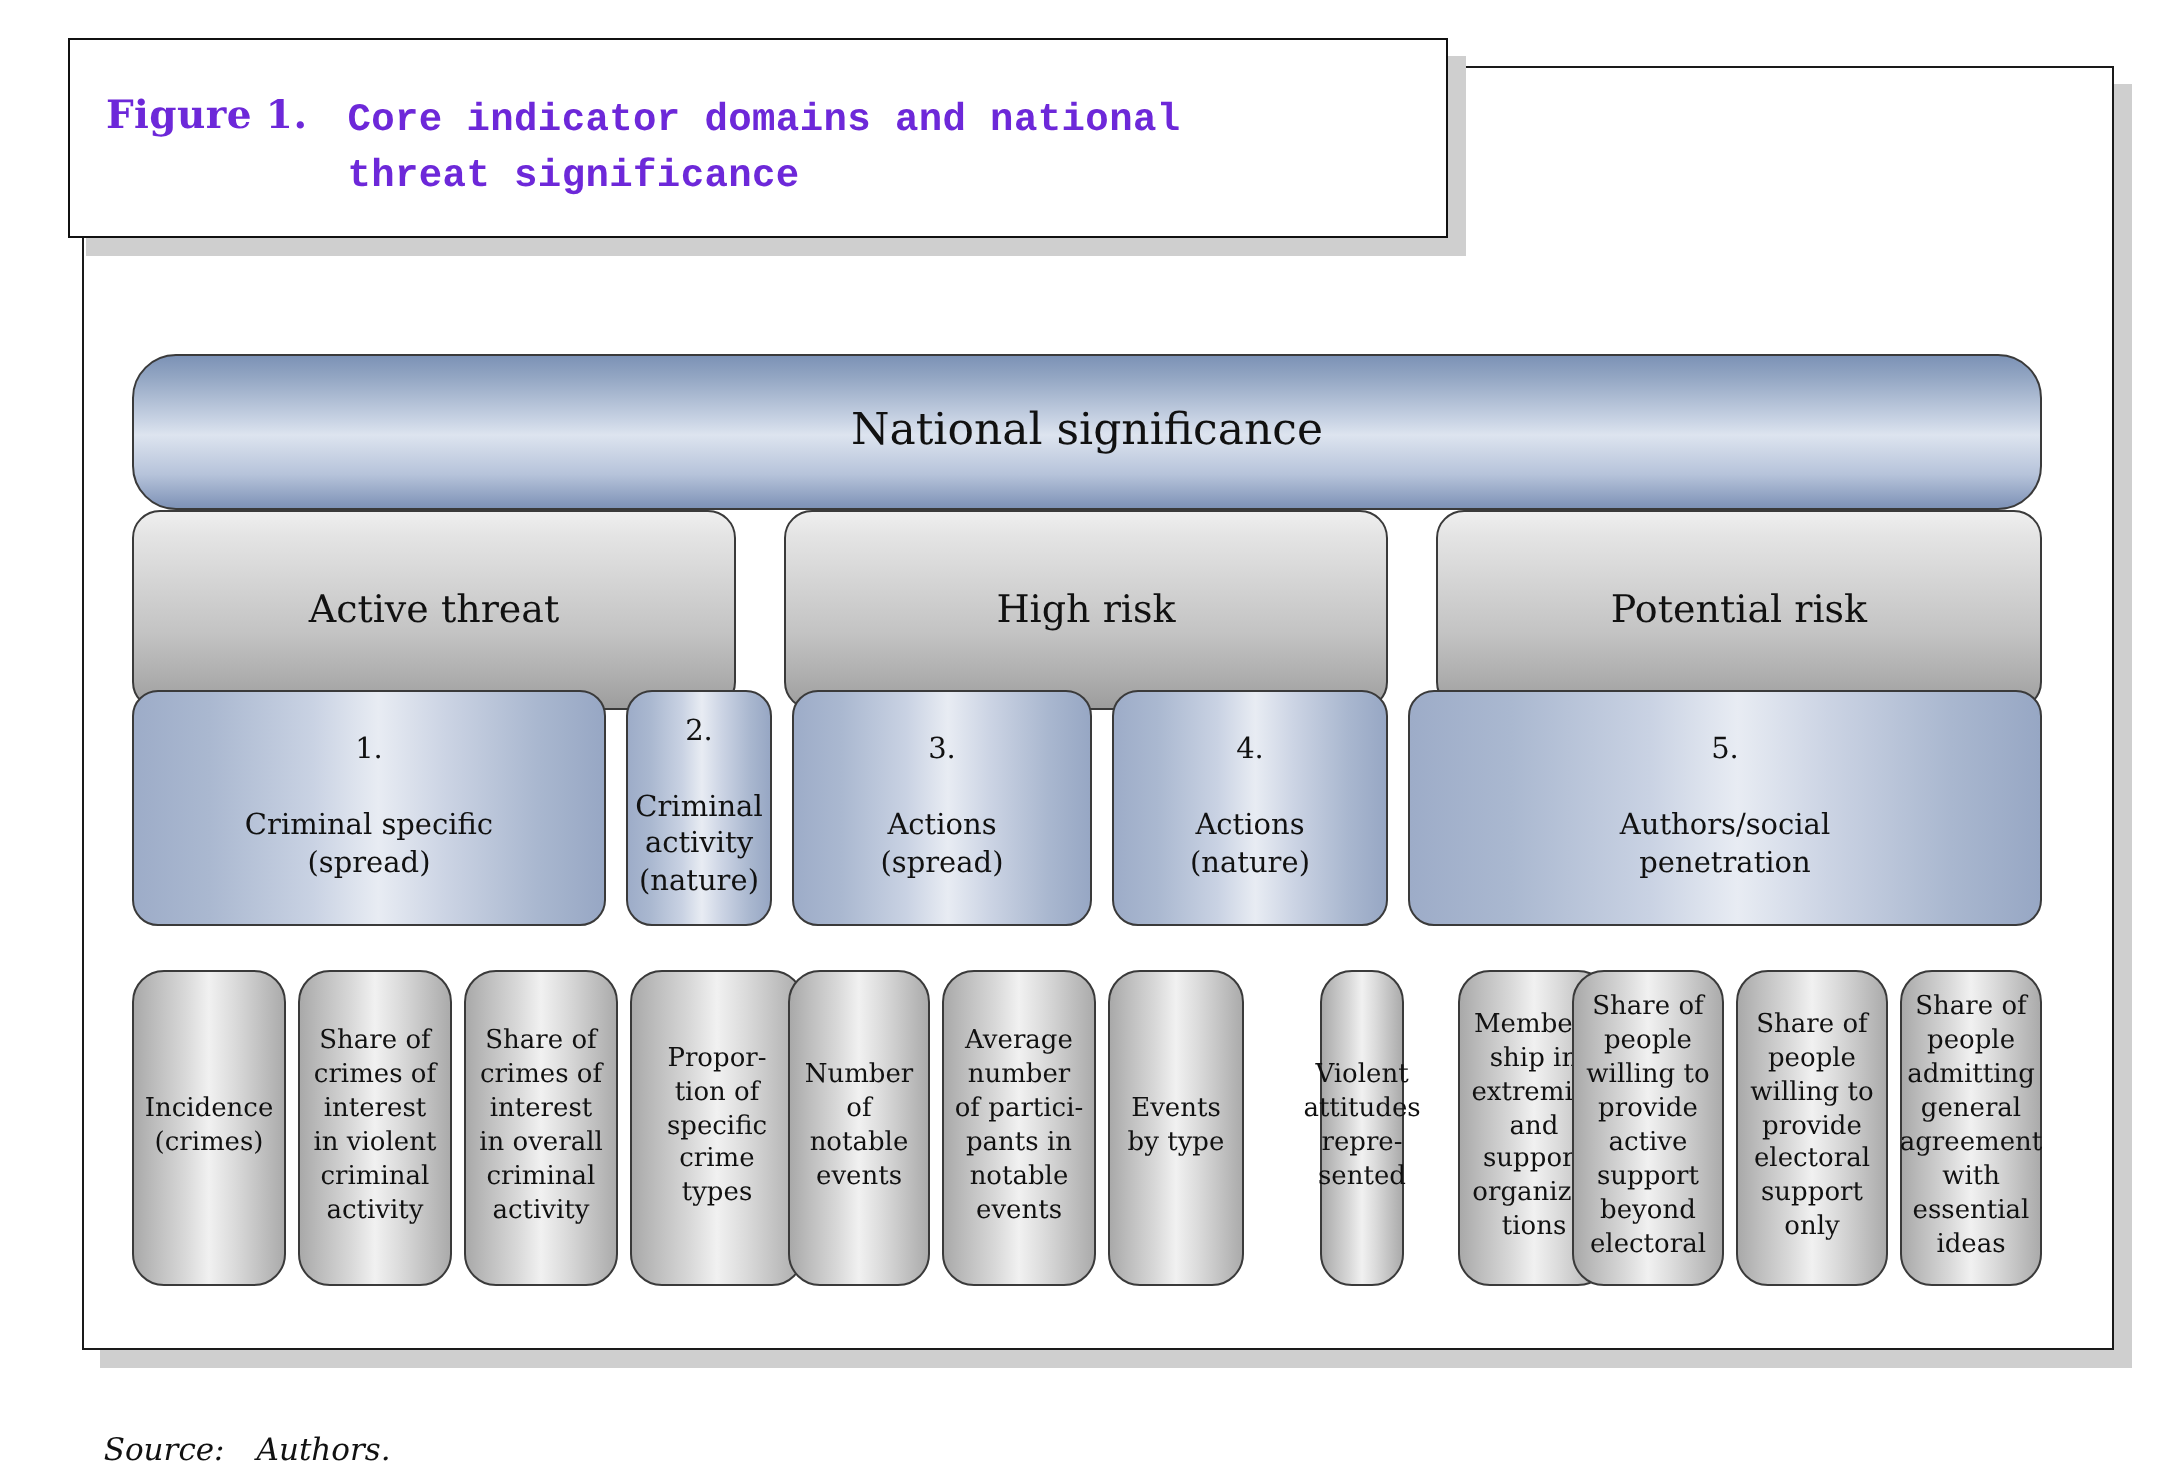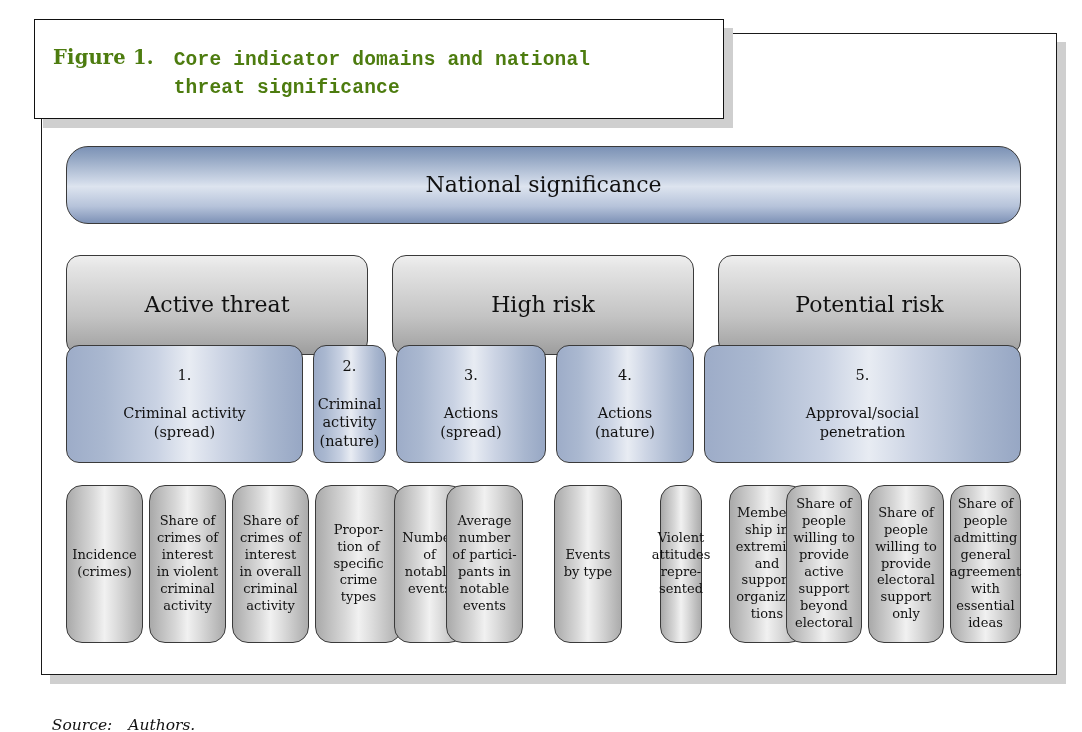--- a/index.html
+++ b/index.html
@@ -57,21 +57,21 @@
   #title-inner {
     position: absolute;
     left: 18px;
     top: 26px;
     right: 14px;
     display: flex;
     align-items: flex-start;
     font-family: "DejaVu Serif", "Liberation Serif", serif;
     font-weight: bold;
     font-size: 19.5px;
-    color: #4d7c0f;
+    color: #6d28d9;
     letter-spacing: 0.2px;
   }
   #fig-label {
     white-space: nowrap;
     margin-right: 20px;
   }
   #fig-title {
     line-height: 1.45;
     max-width: 420px;
     font-family: Liberation Mono, monospace;
@@ -97,41 +97,41 @@
     border: 1.1px solid #3a3a3a;
   }
   .node span {
     display: block;
     line-height: 1.3;
   }
 
   
   #tier1 {
     left: 25px;
-    top: 113px;
+    top: 144px;
     width: 955px;
     height: 78px;
     border-radius: 22px;
     background: linear-gradient(to bottom,
       #7c92b6 0%,
       #93a6c3 14%,
       #ccd6e6 44%,
       #dde4ef 52%,
       #b6c3da 78%,
       #8598bb 97%,
       #7e93b7 100%);
     font-size: 22px;
   }
 
   
   .tier2 {
     top: 222px;
     height: 100px;
     border-radius: 14px;
-    font-size: 22px;
+    font-size: 19px;
     background: linear-gradient(to bottom,
       #efefef 0%,
       #e4e4e4 12%,
       #d3d3d3 38%,
       #c3c3c3 62%,
       #aeaeae 84%,
       #9d9d9d 100%);
   }
 
   
@@ -197,21 +197,21 @@
   <div class="node tier2" id="tier2-2" style="left:677px; width:303px;">
     <span>Potential risk</span>
   </div>
   <div class="node tier2" id="tier2-1" style="left:351px; width:302px;">
     <span>High risk</span>
   </div>
 
   <div class="node tier3" id="tier3-0" style="left:25px; width:237px;">
     <span>
       <span>1.</span><br>
-      <span class="ml" style="white-space: pre-line;">Criminal activity
+      <span class="ml" style="white-space: pre-line;">Criminal specific
 (spread)</span>
     </span>
   </div>
   <div class="node tier3" id="tier3-1" style="left:272px; width:73px;">
     <span>
       <span>2.</span><br>
       <span class="ml" style="white-space: pre-line;">Criminal
 activity
 (nature)</span>
     </span>
@@ -226,21 +226,21 @@
   <div class="node tier3" id="tier3-3" style="left:515px; width:138px;">
     <span>
       <span>4.</span><br>
       <span class="ml" style="white-space: pre-line;">Actions
 (nature)</span>
     </span>
   </div>
   <div class="node tier3" id="tier3-4" style="left:663px; width:317px;">
     <span>
       <span>5.</span><br>
-      <span class="ml" style="white-space: pre-line;">Approval/social
+      <span class="ml" style="white-space: pre-line;">Authors/social
 penetration</span>
     </span>
   </div>
 
   <div class="node tier4" style="left:25px;  width:77px;">
       <span style="white-space: pre-line;">Incidence
 (crimes)</span>
     </div>
   <div class="node tier4" style="left:108px; width:77px;">
       <span style="white-space: pre-line;">Share of
@@ -264,21 +264,21 @@
 specific
 crime
 types</span>
     </div>
   <div class="node tier4" style="left:353px; width:71px;">
       <span style="white-space: pre-line;">Number
 of
 notable
 events</span>
     </div>
-  <div class="node tier4" style="left:405px; width:77px;">
+  <div class="node tier4" style="left:430px; width:77px;">
       <span style="white-space: pre-line;">Average
 number
 of partici-
 pants in
 notable
 events</span>
     </div>
   <div class="node tier4" style="left:513px; width:68px;">
       <span style="white-space: pre-line;">Events
 by type</span>

